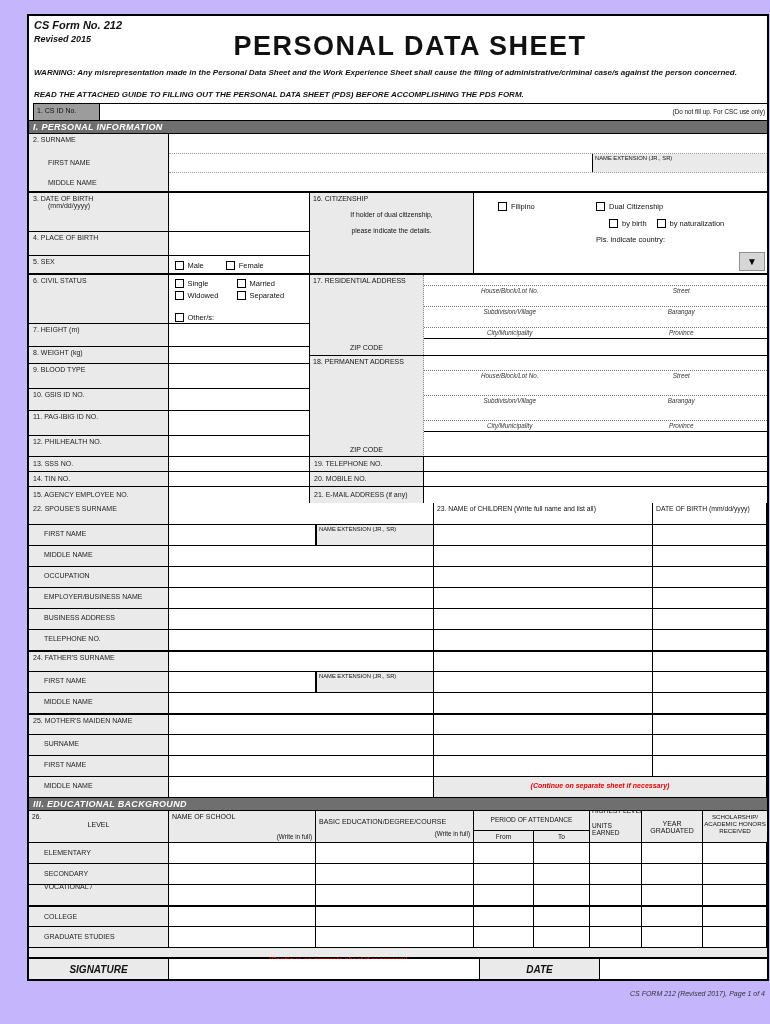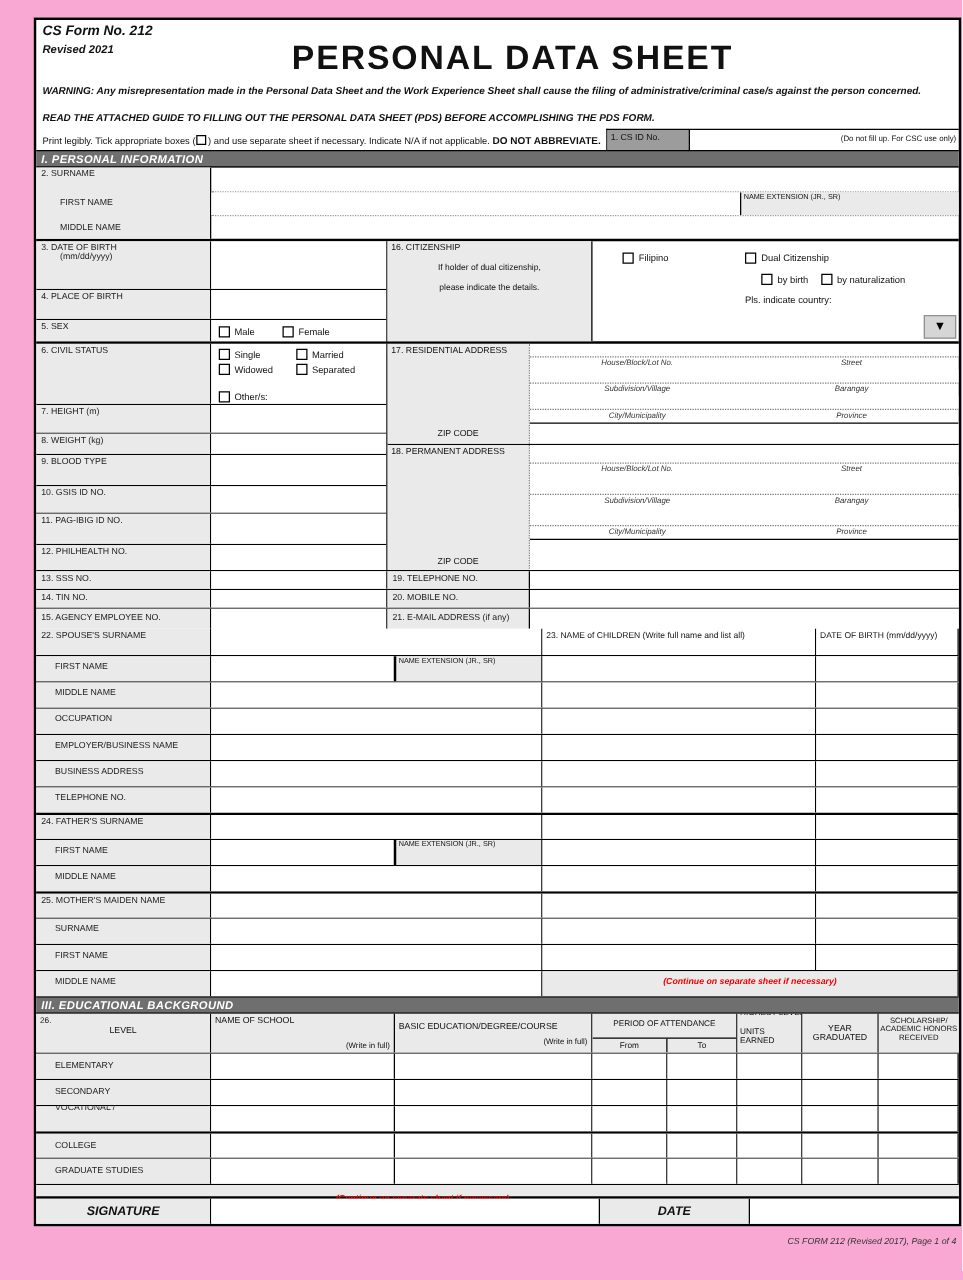--- a/index.html
+++ b/index.html
@@ -1,18 +1,18 @@
 <!DOCTYPE html>
 <html><head>
 <meta charset="utf-8">
 <style>
   * { box-sizing: border-box; margin: 0; padding: 0; }
   html,body { background:#fff; }
   body { width:770px; height:1024px; font-family:"Liberation Sans","DejaVu Sans",sans-serif; color:#111; }
-  .page { position:relative; width:770px; height:1024px; background:#f9a8d4; overflow:hidden; }
+  .page { position:relative; width:770px; height:1024px; background:#c4b5fd; overflow:hidden; }
   .form { position:absolute; left:27px; top:14px; width:742px; border:2px solid #000; background:#fff; }
 
   
   .row { display:flex; width:100%; }
   .cell { border-right:1px solid #000; overflow:hidden; position:relative; }
   .row .cell:last-child { border-right:none; }
   .lbl { background:#eaeaea; font-size:7px; padding:2px 2px 0 4px; color:#222; }
   .fld { background:#fff; }
   .indent { padding-left:15px; }
   .bt { border-top:1px solid #000; }
@@ -85,29 +85,25 @@
   .small-note-red { color:#f00000; font-weight:bold; font-style:italic; font-size:7px; }
 </style>
 </head>
 <body>
 
 <div class="page">
   <div class="form">
 
     <div class="hdr">
       <div class="form-no">CS Form No. 212</div>
-      <div class="revised">Revised 2021</div>
+      <div class="revised">Revised 2015</div>
       <div class="title">PERSONAL DATA SHEET</div>
       <div class="warning">WARNING: Any misrepresentation made in the Personal Data Sheet and the Work Experience Sheet shall cause the filing of administrative/criminal case/s against the person concerned.</div>
       <div class="readg">READ THE ATTACHED GUIDE TO FILLING OUT THE PERSONAL DATA SHEET (PDS) BEFORE ACCOMPLISHING THE PDS FORM.</div>
       <div class="instr">
-        <div class="instr-text">
-          <span>Print legibly. Tick appropriate boxes (</span><span class="cb-inline"></span><span>) and use separate sheet if necessary. Indicate N/A if not applicable.</span>
-          <strong>DO NOT ABBREVIATE.</strong>
-        </div>
         <div class="csid-box">
           <div class="csid-lbl">1. CS ID No.</div>
           <div class="csid-fld"></div>
           <div class="csid-note">(Do not fill up. For CSC use only)</div>
         </div>
       </div>
     </div>
 
     <div class="secbar">I. PERSONAL INFORMATION</div>
 

